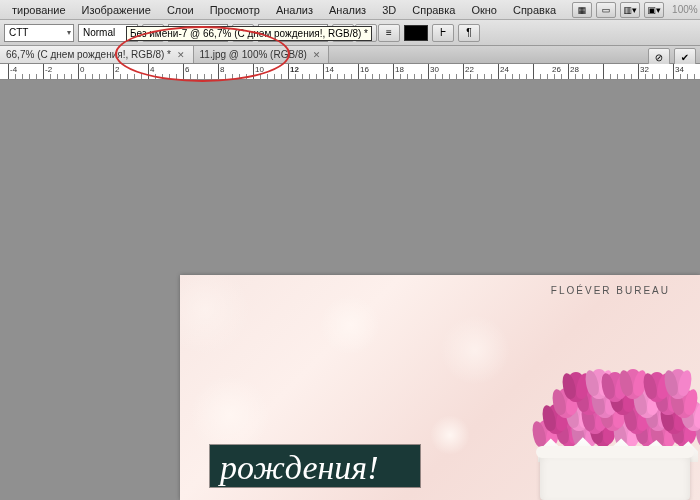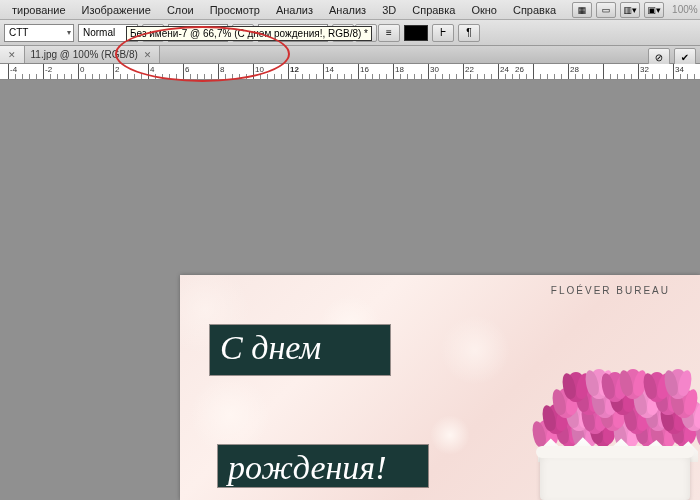--- a/index.html
+++ b/index.html
@@ -41,21 +41,21 @@
 .canvas-area { position: absolute; left: 0; top: 80px; right: 0; bottom: 0; background: #909090; }
 .doc { position: absolute; left: 180px; top: 195px; width: 520px; height: 225px; background: linear-gradient(135deg,#f8e8e4 0%,#fdf0ec 30%,#f5ddd8 60%,#f8e6e2 100%); box-shadow: 0 0 4px rgba(0,0,0,0.3); overflow: hidden; }
 .bokeh { position: absolute; border-radius: 50%; background: radial-gradient(circle,#fff6f2 0%,rgba(255,246,242,0) 70%); }
 .b1 { width: 80px; height: 80px; left: 10px; top: 100px; }
 .b2 { width: 60px; height: 60px; left: 140px; top: 20px; }
 .b3 { width: 70px; height: 70px; left: 260px; top: 40px; opacity: .7; }
 .b4 { width: 90px; height: 90px; left: -20px; top: -10px; opacity: .6; }
 .b5 { width: 40px; height: 40px; left: 250px; top: 140px; }
 .textbox { position: absolute; background: #1a3937; color: #fff; font-style: italic; font-family: 'Brush Script MT', cursive; padding: 4px 10px; box-shadow: 0 0 0 1px rgba(0,0,0,0.4); }
 .tb1 { left: 30px; top: 50px; font-size: 34px; width: 180px; height: 50px; }
-.tb2 { left: 30px; top: 170px; font-size: 34px; width: 210px; height: 42px; margin-left: 8px; }
+.tb2 { left: 30px; top: 170px; font-size: 34px; width: 210px; height: 42px; }
 .brand { position: absolute; right: 30px; top: 10px; font-size: 10px; letter-spacing: 2px; color: #555; }
 
 .box { position: absolute; right: -10px; top: 100px; width: 200px; height: 125px; }
 .hatbox { position: absolute; bottom: 0; left: 30px; width: 150px; height: 50px; background: #f5f2ee; border-radius: 8px 8px 4px 4px; box-shadow: inset 0 4px 8px rgba(0,0,0,0.08), 0 2px 4px rgba(0,0,0,0.15); }
 .hatbox::before { content:""; position:absolute; top:-4px; left:-4px; right:-4px; height:12px; background:#f8f5f1; border-radius:8px; }
 .tissue { position:absolute; bottom:38px; left:28px; width:160px; height:26px; background:linear-gradient(#fff,#f0ede8); clip-path: polygon(0 60%,8% 10%,18% 70%,28% 5%,40% 80%,52% 10%,62% 70%,74% 15%,84% 75%,94% 20%,100% 60%,100% 100%,0 100%); }
 .flowers { position: absolute; bottom: 50px; left: 20px; width: 180px; height: 80px; }
 .tulip { position: absolute; width: 20px; height: 30px; border-radius: 50% 50% 45% 45%; }
 .tulip::before, .tulip::after { content:""; position:absolute; width:12px; height:26px; border-radius:50% 50% 40% 40%; top:1px; }
 .tulip::before { left:-3px; transform:rotate(-12deg); background:inherit; filter:brightness(0.92); }
@@ -117,20 +117,21 @@
   <div class="rightctl">
     <span class="opt-icon">⊘</span>
     <span class="opt-icon">✔</span>
   </div>
 </div>
 
 <div class="tooltip">Без имени-7 @ 66,7% (С днем  рождения!, RGB/8) *</div>
 
 <div class="tabbar">
   <div class="doctab active">
+    <span>66,7% (С днем  рождения!, RGB/8) *</span>
     <span class="tab-close">✕</span>
   </div>
   <div class="doctab">
     <span>11.jpg @ 100% (RGB/8)</span>
     <span class="tab-close">✕</span>
   </div>
 </div>
 
 <div class="ruler-h" id="rulerH">
     <div class="tick" style="left: 8px;"></div>
@@ -217,21 +218,21 @@
     <div class="tick minor" style="left: 477px;"></div>
     <div class="tick minor" style="left: 484px;"></div>
     <div class="tick minor" style="left: 491px;"></div>
     <div class="tick" style="left: 498px;"></div>
     <div class="lbl" style="left: 500px;">24</div>
     <div class="tick minor" style="left: 505px;"></div>
     <div class="tick minor" style="left: 512px;"></div>
     <div class="tick minor" style="left: 519px;"></div>
     <div class="tick minor" style="left: 526px;"></div>
     <div class="tick" style="left: 533px;"></div>
-    <div class="lbl" style="left: 515px;">26</div>
+    <div class="lbl" style="left: 552px;">26</div>
     <div class="tick minor" style="left: 540px;"></div>
     <div class="tick minor" style="left: 547px;"></div>
     <div class="tick minor" style="left: 554px;"></div>
     <div class="tick minor" style="left: 561px;"></div>
     <div class="tick" style="left: 568px;"></div>
     <div class="lbl" style="left: 570px;">28</div>
     <div class="tick minor" style="left: 575px;"></div>
     <div class="tick minor" style="left: 582px;"></div>
     <div class="tick minor" style="left: 589px;"></div>
     <div class="tick minor" style="left: 596px;"></div>
@@ -255,21 +256,20 @@
   </div>
 
 <div class="canvas-area">
   <div class="doc">
     <div class="bokeh b1"></div>
     <div class="bokeh b2"></div>
     <div class="bokeh b3"></div>
     <div class="bokeh b4"></div>
     <div class="bokeh b5"></div>
     <div class="brand">FLOÉVER BUREAU</div>
-    <div class="textbox tb1">С днем</div>
     <div class="textbox tb2">рождения!</div>
     <div class="box">
       <div class="flowers" id="flowers">
           <div class="tulip" style="left: 6px; bottom: 0px; background: rgb(230, 104, 176);"></div>
           <div class="tulip" style="left: 28.975px; bottom: 3px; background: rgb(217, 79, 160);"></div>
           <div class="tulip" style="left: 45.2334px; bottom: 0px; background: rgb(232, 127, 192);"></div>
           <div class="tulip" style="left: 63.2226px; bottom: 3px; background: rgb(201, 64, 143);"></div>
           <div class="tulip" style="left: 87.4823px; bottom: 0px; background: rgb(242, 144, 204);"></div>
           <div class="tulip" style="left: 108.395px; bottom: 3px; background: rgb(221, 90, 168);"></div>
           <div class="tulip" style="left: 123.9px; bottom: 0px; background: rgb(230, 104, 176);"></div>

